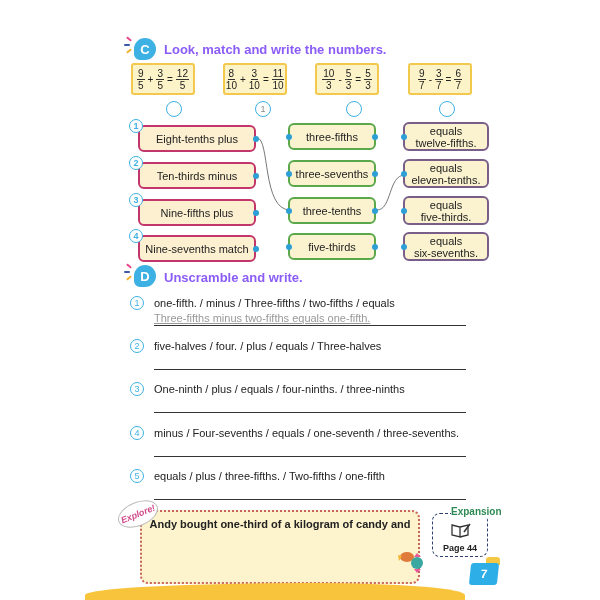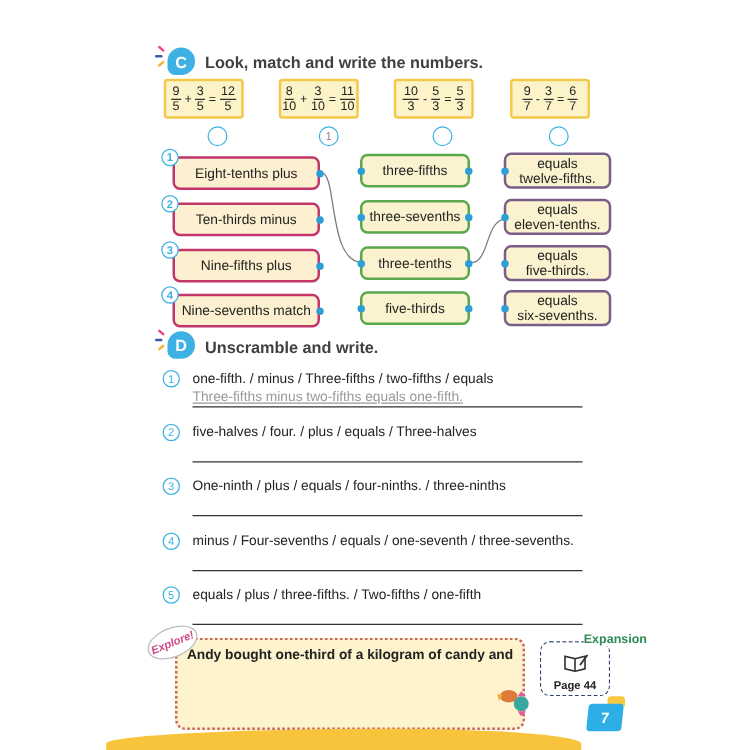--- a/index.html
+++ b/index.html
@@ -2,21 +2,21 @@
 <html><head>
 <meta charset="utf-8">
 <style>
   * { box-sizing: border-box; margin: 0; padding: 0; }
   html, body { width: 600px; height: 600px; background: #ffffff; overflow: hidden; }
   body { position: relative; font-family: "Liberation Sans", sans-serif; color: #222; }
 
   .sec-badge { position: absolute; width: 22px; height: 22px; border-radius: 50% 50% 50% 6px; background: #3db1e3; color: #fff; font-weight: bold; font-size: 13px; display: flex; align-items: center; justify-content: center; }
   .sparks { position: absolute; width: 10px; height: 16px; }
   .sparks i { position: absolute; display: block; width: 6px; height: 2px; border-radius: 1px; }
-  .sec-title { position: absolute; font-weight: bold; font-size: 13px; color: #404040; }
+  .sec-title { position: absolute; font-weight: bold; font-size: 13px; color: #8b5cf6; }
 
   .eq-box { position: absolute; top: 63px; width: 64px; height: 32px; background: #fdf3c8; border: 2px solid #f2c94c; border-radius: 3px; display: flex; align-items: center; justify-content: center; gap: 2px; font-size: 10px; }
   .frac { display: inline-flex; flex-direction: column; align-items: center; line-height: 11px; }
   .frac .n { border-bottom: 1px solid #333; padding: 0 1px; }
   .op { font-size: 10px; padding: 0 1px; }
   .ans-circle { position: absolute; top: 101px; width: 16px; height: 16px; border: 1.5px solid #3db1e3; border-radius: 50%; font-size: 9px; color: #888; display: flex; align-items: center; justify-content: center; }
 
   .match-box { position: absolute; height: 27px; border-radius: 6px; display: flex; align-items: center; justify-content: center; font-size: 11px; text-align: center; line-height: 12px; }
   .m-left { left: 138px; width: 118px; background: #fdf0d0; border: 2px solid #c2366b; }
   .m-mid { left: 288px; width: 88px; background: #fbf3cf; border: 2px solid #5ba84b; }
@@ -26,21 +26,21 @@
 
   .q-row { position: absolute; left: 130px; }
   .q-num { position: absolute; left: 0; width: 14px; height: 14px; border: 1.5px solid #3db1e3; border-radius: 50%; font-size: 9px; color: #3db1e3; display: flex; align-items: center; justify-content: center; }
   .q-text { position: absolute; left: 24px; font-size: 11px; white-space: nowrap; color: #222; }
   .q-line { position: absolute; left: 24px; width: 312px; border-bottom: 1px solid #333; }
   .q-ans { position: absolute; left: 24px; font-size: 11px; color: #999; text-decoration: underline; text-decoration-color: #999; white-space: nowrap; }
 
   .explore-box { position: absolute; left: 140px; top: 510px; width: 280px; height: 74px; background: #fdf3cc; border: 2px dotted #c8645f; border-radius: 8px; font-weight: bold; font-size: 11px; text-align: center; line-height: 15px; padding-top: 5px; }
   .explore-cloud { position: absolute; left: 117px; top: 502px; width: 42px; height: 24px; background: #fff; border: 1px solid #bbb; border-radius: 50%; transform: rotate(-22deg); font-size: 9px; font-style: italic; color: #d04a8a; display: flex; align-items: center; justify-content: center; font-weight: bold; }
   .expansion { position: absolute; left: 432px; top: 513px; width: 56px; height: 44px; border: 1.5px dashed #2c3f6e; border-radius: 8px; text-align: center; }
-  .expansion .lbl { position: absolute; top: -8px; left: 18px; right: -4px; background: #fff; font-size: 10px; font-weight: bold; color: #2e8a54; margin-left: 16px; }
+  .expansion .lbl { position: absolute; top: -8px; left: 18px; right: -4px; background: #fff; font-size: 10px; font-weight: bold; color: #2e8a54; }
   .expansion .pg { position: absolute; bottom: 3px; left: 0; right: 0; font-size: 9px; font-weight: bold; }
 
   .wave { position: absolute; left: 85px; top: 583px; width: 380px; height: 40px; background: #f8c43b; border-radius: 60% 40% 0 0 / 30% 30% 0 0; }
   .page-tab { position: absolute; left: 470px; top: 563px; width: 28px; height: 22px; background: #2eaee6; border-radius: 3px; transform: skewX(-6deg); color: #fff; font-size: 12px; font-weight: bold; display: flex; align-items: center; justify-content: center; }
   .page-tab-corner { position: absolute; left: 486px; top: 557px; width: 14px; height: 8px; background: #f5c843; border-radius: 3px 3px 0 0; }
 </style>
 </head>
 <body>
 
 <div class="sparks" style="left:124px;top:38px;">

